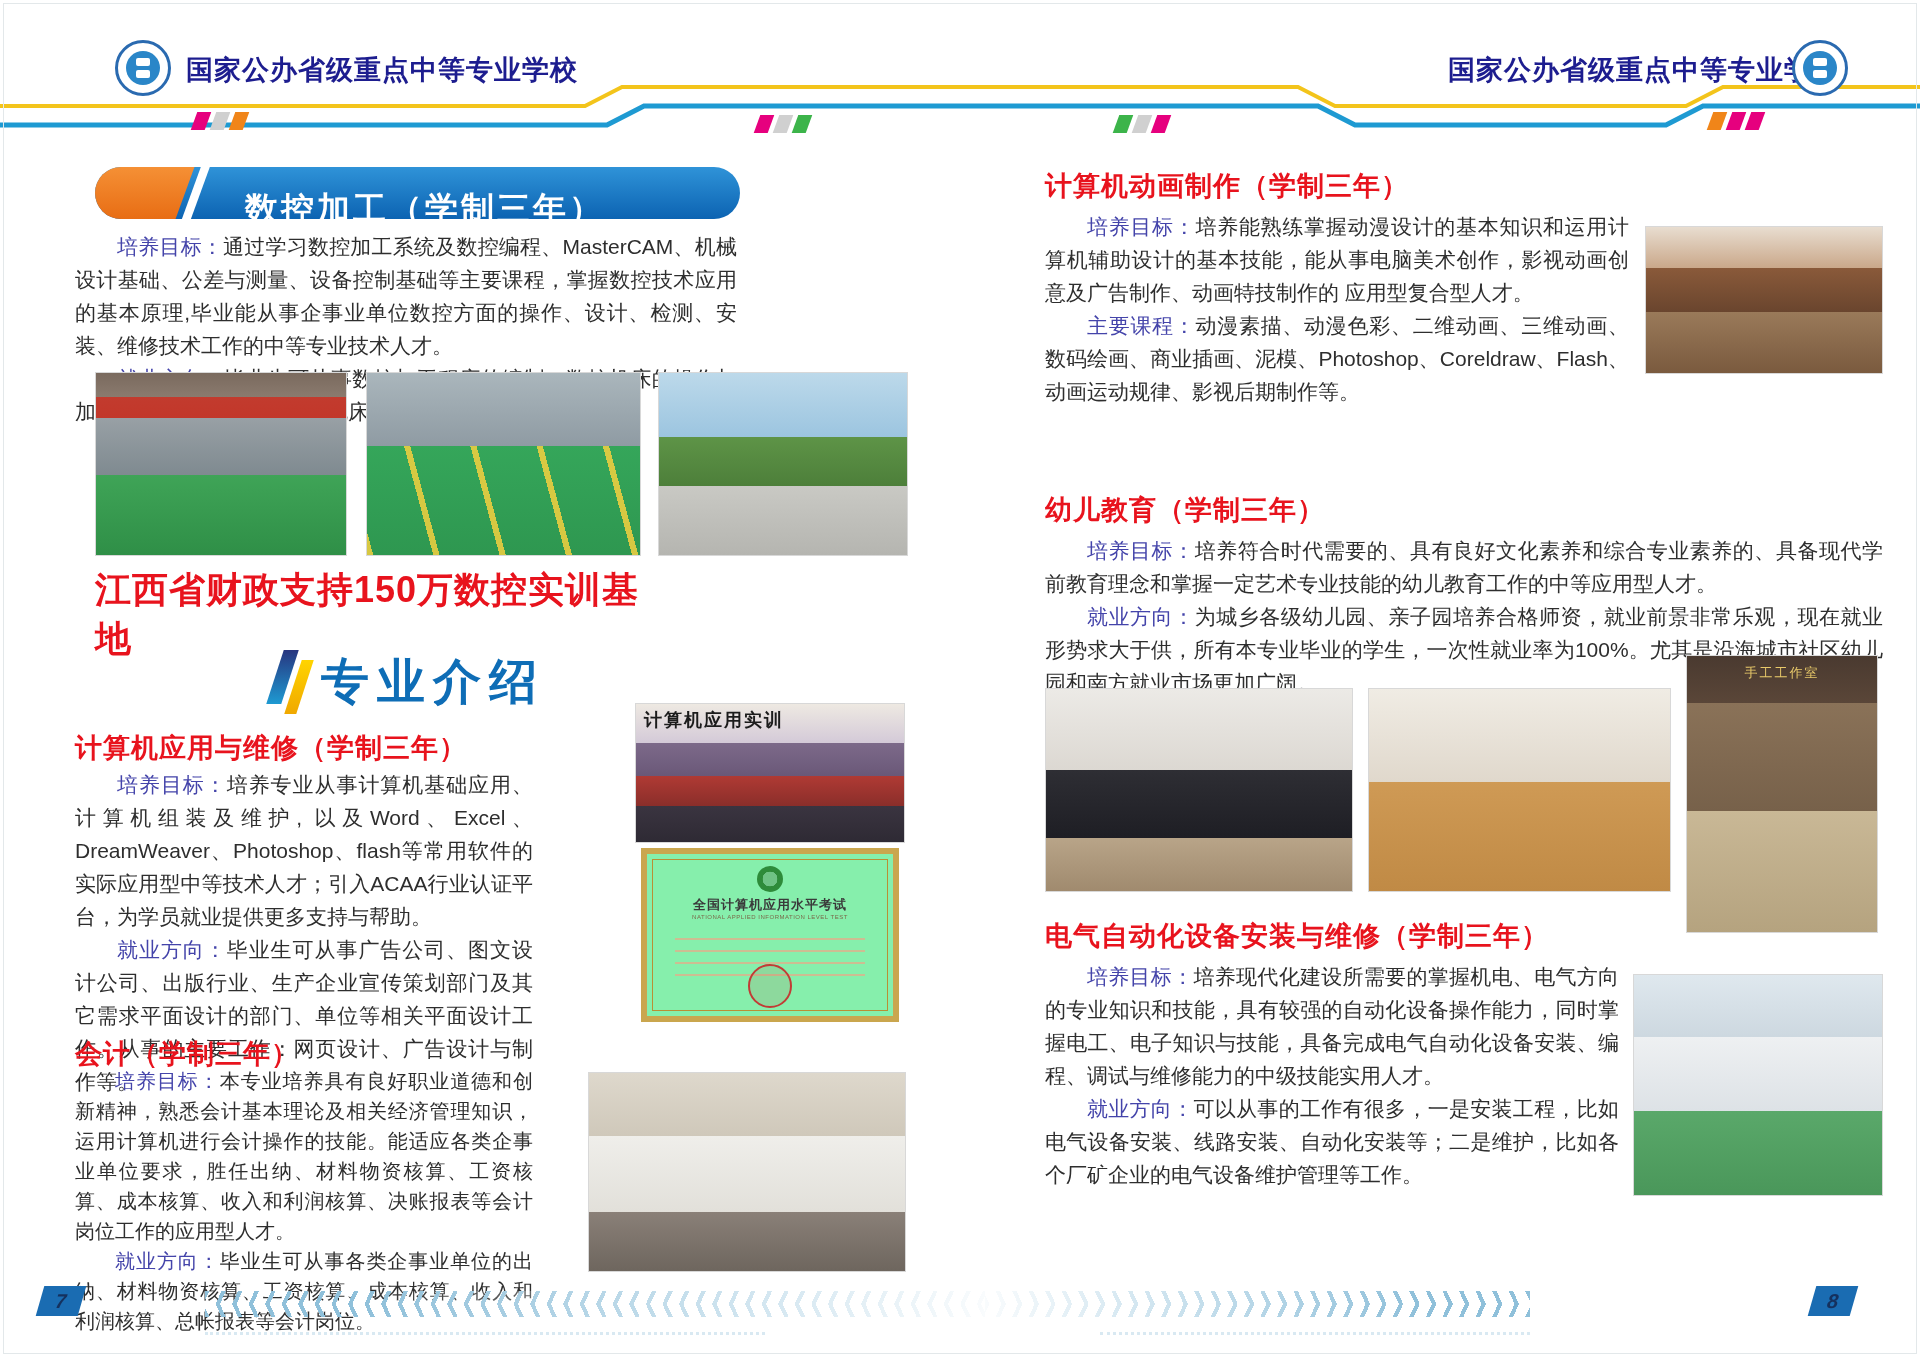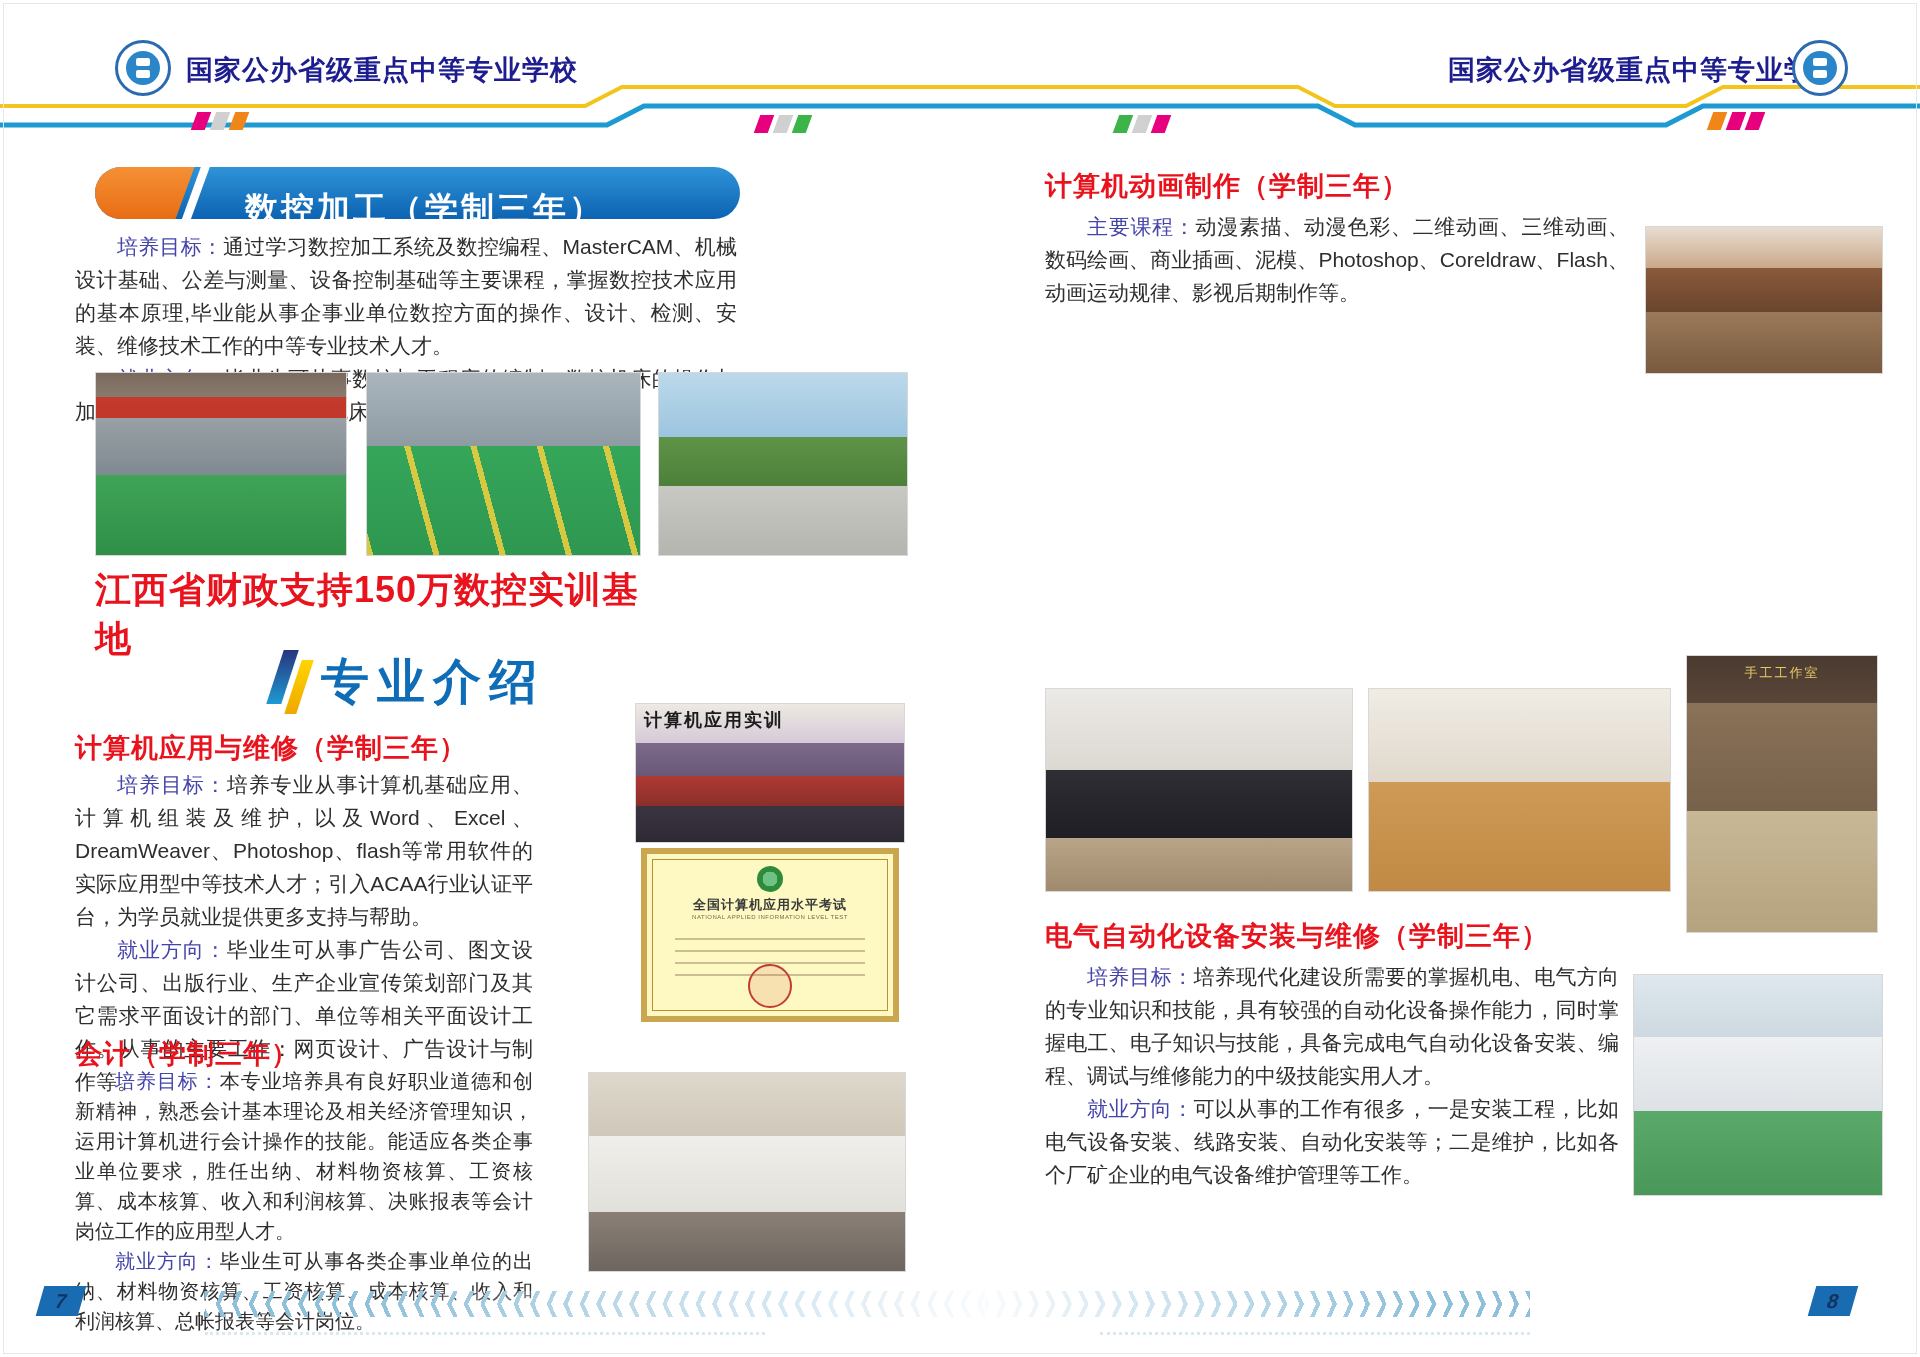--- a/index.html
+++ b/index.html
@@ -51,21 +51,21 @@
   .ph-comp .ph-label{position:absolute;left:8px;top:4px;font-size:18px;font-weight:bold;color:#1c1c1c;letter-spacing:2px;}
   .ph-acct{background:linear-gradient(180deg,#ded8cc 0%,#cfc8ba 32%,#efeeea 32%,#e2e0da 70%,#8a8078 70%,#6e665e 100%);}
   .ph-anim{background:linear-gradient(180deg,#e8ddd0 0%,#caa88a 28%,#8a5a3a 28%,#6a452e 58%,#9a7a5a 58%,#7a5a3e 100%);}
   .ph-piano{background:linear-gradient(180deg,#eceae6 0%,#dcd8d2 40%,#2e2e34 40%,#1e1e24 74%,#b8a488 74%,#a08a6e 100%);}
   .ph-dance{background:linear-gradient(180deg,#f0ece4 0%,#e0d8cc 46%,#cf9a55 46%,#c08a45 100%);}
   .ph-craft{background:linear-gradient(180deg,#4a3a30 0%,#5a4638 17%,#8a7258 17%,#77614a 56%,#c9b896 56%,#b5a37f 100%);}
   .ph-craft .sign{position:absolute;left:0;top:8px;width:100%;text-align:center;font-size:13px;color:#e8c96a;letter-spacing:2px;}
   .ph-elec{background:linear-gradient(180deg,#dfe8ee 0%,#cdd8e0 28%,#eef0f2 28%,#dde2e6 62%,#5aa86a 62%,#4a975a 100%);}
 
   
-  .cert{position:absolute;left:641px;top:848px;width:258px;height:174px;background:#fef9c3;
+  .cert{position:absolute;left:641px;top:848px;width:258px;height:174px;background:#86efac;
         border:6px solid #caa64e;box-sizing:border-box;}
   .cert .frame{position:absolute;inset:5px;border:1px solid #b98f34;}
   .cert .emblem{position:absolute;left:50%;top:12px;transform:translateX(-50%);width:26px;height:26px;border-radius:50%;
         background:radial-gradient(circle at 50% 50%,#6fc285 0 40%,#2e8b3a 41% 100%);}
   .cert .ctitle{position:absolute;left:0;top:42px;width:100%;text-align:center;font-size:13px;font-weight:bold;color:#3a3a3a;letter-spacing:1px;}
   .cert .csub{position:absolute;left:0;top:60px;width:100%;text-align:center;font-size:6px;color:#7a6a4a;letter-spacing:.5px;}
   .cert .lines{position:absolute;left:28px;right:28px;top:84px;height:46px;
         background:repeating-linear-gradient(180deg,#cdbd92 0 2px,transparent 2px 12px);}
   .cert .seal{position:absolute;left:50%;bottom:8px;transform:translateX(-50%);width:40px;height:40px;border-radius:50%;
         border:2px solid #c23b35;background:rgba(194,59,53,.12);}
@@ -166,23 +166,29 @@
   <h3 class="red-title" style="left:75px;top:1036px;">会计（学制三年）</h3>
   <div class="body-text" style="left:75px;top:1066px;width:458px;font-size:20px;line-height:30px;">
     <p><span class="lbl">培养目标：</span><span>本专业培养具有良好职业道德和创新精神，熟悉会计基本理论及相关经济管理知识，运用计算机进行会计操作的技能。能适应各类企事业单位要求，胜任出纳、材料物资核算、工资核算、成本核算、收入和利润核算、决账报表等会计岗位工作的应用型人才。</span></p>
     <p><span class="lbl">就业方向：</span><span>毕业生可从事各类企事业单位的出纳、材料物资核算、工资核算、成本核算、收入和利润核算、总帐报表等会计岗位。</span></p>
   </div>
   <div class="ph ph-acct" style="left:588px;top:1072px;width:318px;height:200px;"></div>
 
   <div class="section" style="top:168px;">
     <h3>计算机动画制作（学制三年）</h3>
     <div class="ph ph-anim fl-right" style="width:238px;height:148px;margin:16px 0 10px 16px;"></div>
+    <p><span class="lbl">培养目标：</span><span>培养能熟练掌握动漫设计的基本知识和运用计算机辅助设计的基本技能，能从事电脑美术创作，影视动画创意及广告制作、动画特技制作的 应用型复合型人才。</span></p>
     <p><span class="lbl">主要课程：</span><span>动漫素描、动漫色彩、二维动画、三维动画、数码绘画、商业插画、泥模、Photoshop、Coreldraw、Flash、动画运动规律、影视后期制作等。</span></p>
   </div>
 
+  <div class="section" style="top:492px;">
+    <h3>幼儿教育（学制三年）</h3>
+    <p><span class="lbl">培养目标：</span><span>培养符合时代需要的、具有良好文化素养和综合专业素养的、具备现代学前教育理念和掌握一定艺术专业技能的幼儿教育工作的中等应用型人才。</span></p>
+    <p><span class="lbl">就业方向：</span><span>为城乡各级幼儿园、亲子园培养合格师资，就业前景非常乐观，现在就业形势求大于供，所有本专业毕业的学生，一次性就业率为100%。尤其是沿海城市社区幼儿园和南方就业市场更加广阔。</span></p>
+  </div>
   <div class="ph ph-piano" style="left:1045px;top:688px;width:308px;height:204px;"></div>
   <div class="ph ph-dance" style="left:1368px;top:688px;width:303px;height:204px;"></div>
   <div class="ph ph-craft" style="left:1686px;top:655px;width:192px;height:278px;">
     <span class="sign">手工工作室</span>
   </div>
 
   <div class="section" style="top:918px;">
     <h3>电气自动化设备安装与维修（学制三年）</h3>
     <div class="ph ph-elec fl-right" style="width:250px;height:222px;margin:14px 0 8px 14px;"></div>
     <p><span class="lbl">培养目标：</span><span>培养现代化建设所需要的掌握机电、电气方向的专业知识和技能，具有较强的自动化设备操作能力，同时掌握电工、电子知识与技能，具备完成电气自动化设备安装、编程、调试与维修能力的中级技能实用人才。</span></p>

